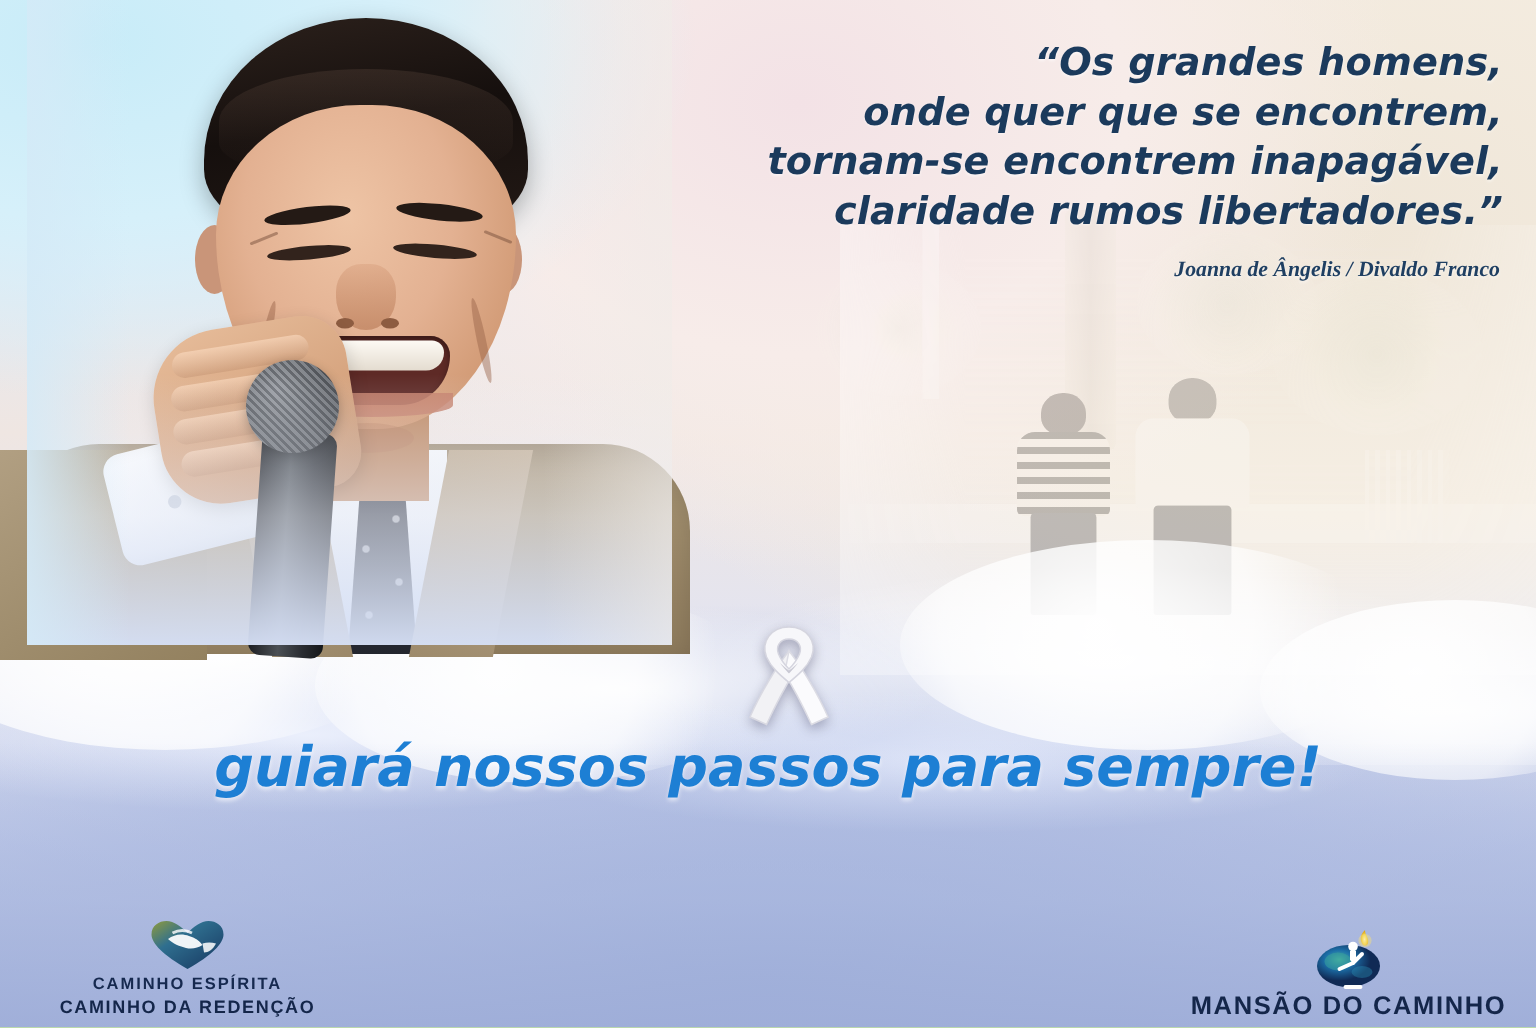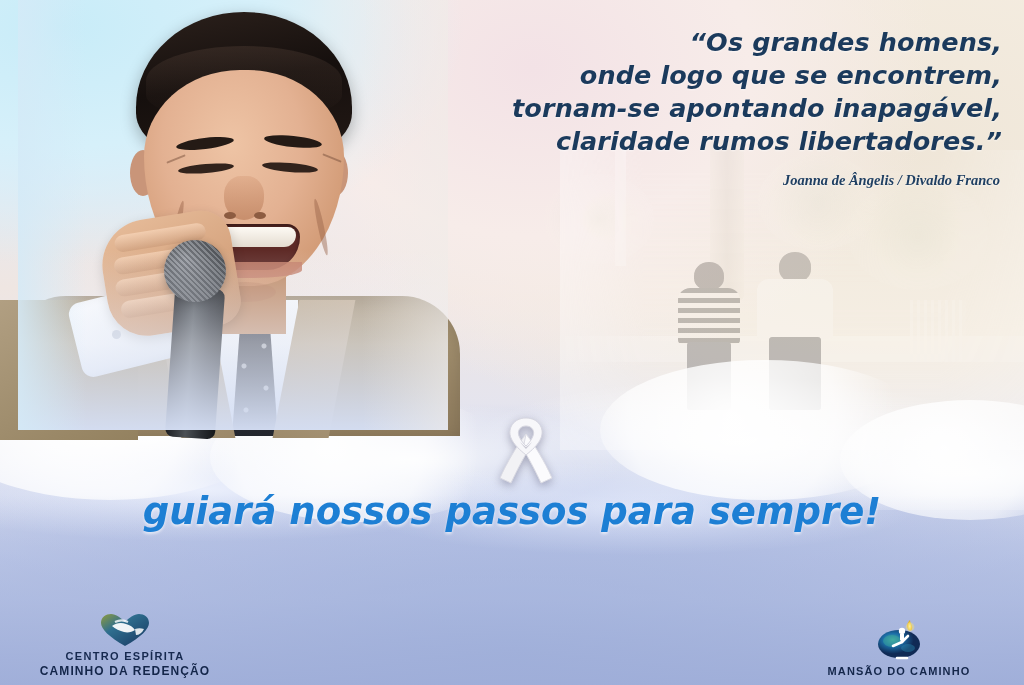--- a/index.html
+++ b/index.html
@@ -259,21 +259,21 @@
   .logo-txt1 {
     font-family:"Liberation Sans", sans-serif;
     font-weight:bold; font-size:11px; color:#16294f;
     letter-spacing:1.3px; line-height:13px;
   }
   .logo-txt2 {
     font-family:"Liberation Sans", sans-serif;
     font-weight:bold; font-size:12px; color:#14264a;
     letter-spacing:1.1px; line-height:16px;
   }
-  .logo-right .logo-txt2 { font-size:11px; }
+  .logo-right .logo-txt2 { font-size:17px; }
 </style>
 </head>
 <body>
 
 <div id="poster">
 
   <div class="bg-sky"></div>
 
   <div class="bg-photo">
     <div class="wall"></div>
@@ -343,22 +343,22 @@
     </div>
     <div class="mic-head"></div>
     <div class="mic-body"></div>
 
     <div class="mask"></div>
     <div class="mask2"></div>
   </div>
 
   <div class="quote">
     <div class="quote-line">“Os grandes homens,</div>
-    <div class="quote-line">onde logo que se encontrem,</div>
-    <div class="quote-line">tornam-se apontando inapagável,</div>
+    <div class="quote-line">onde quer que se encontrem,</div>
+    <div class="quote-line">tornam-se encontrem inapagável,</div>
     <div class="quote-line">claridade rumos libertadores.”</div>
   </div>
   <div class="attrib">Joanna de Ângelis / Divaldo Franco</div>
 
   <div class="ribbon">
     <svg width="78" height="78" viewBox="0 0 78 78">
       <path d="M39 22 C31 32 20 50 13 66 L24 71 C31 56 37 45 42 37 Z" fill="#f2f2f5" stroke="#d9d9e2" stroke-width="1"></path>
       <path d="M39 22 C47 32 58 50 65 66 L54 71 C47 56 41 45 36 37 Z" fill="#fbfbfd" stroke="#dcdce4" stroke-width="1"></path>
       <path d="M39 6 C27 6 20 16 24 26 C27 33 33 38 39 43 C45 38 51 33 54 26 C58 16 51 6 39 6 Z
                M39 14 C45 14 48 19 46 24 C44 29 41 32 39 34 C37 32 34 29 32 24 C30 19 33 14 39 14 Z" fill="#f7f7fa" stroke="#d5d5df" stroke-width="1"></path>
@@ -377,21 +377,21 @@
           <stop offset="0%" stop-color="#8f9b3e"></stop>
           <stop offset="35%" stop-color="#2f6f8f"></stop>
           <stop offset="100%" stop-color="#16355f"></stop>
         </linearGradient>
       </defs>
       <path d="M26 33 C10 24 2 16 2 10 C2 4 7 1 12 1 C17 1 22 5 26 9 C30 5 35 1 40 1 C45 1 50 4 50 10 C50 16 42 24 26 33 Z" fill="url(#gHeart)"></path>
       <path d="M13 13 C17 10 22 9 27 11 C31 12 34 14 36 17 C33 19 29 20 25 19 C21 18 16 16 13 13 Z" fill="#ffffff" opacity=".93"></path>
       <path d="M16 9 C20 7 25 7 29 9" stroke="#ffffff" stroke-width="2" fill="none" opacity=".8"></path>
       <path d="M36 16 C39 15 42 15 45 16 C43 20 40 22 37 22 Z" fill="#ffffff" opacity=".85"></path>
     </svg>
-    <div class="logo-txt1">CENTRO ESPÍRITA</div>
+    <div class="logo-txt1">CAMINHO ESPÍRITA</div>
     <div class="logo-txt2">CAMINHO DA REDENÇÃO</div>
   </div>
 
   <div class="logo-right">
     <svg class="logo-mark" width="48" height="40" viewBox="0 0 48 40">
       <defs>
         <radialGradient id="gGlobe" cx="35%" cy="35%">
           <stop offset="0%" stop-color="#4fb6a6"></stop>
           <stop offset="45%" stop-color="#1c6fa8"></stop>
           <stop offset="100%" stop-color="#102a55"></stop>

